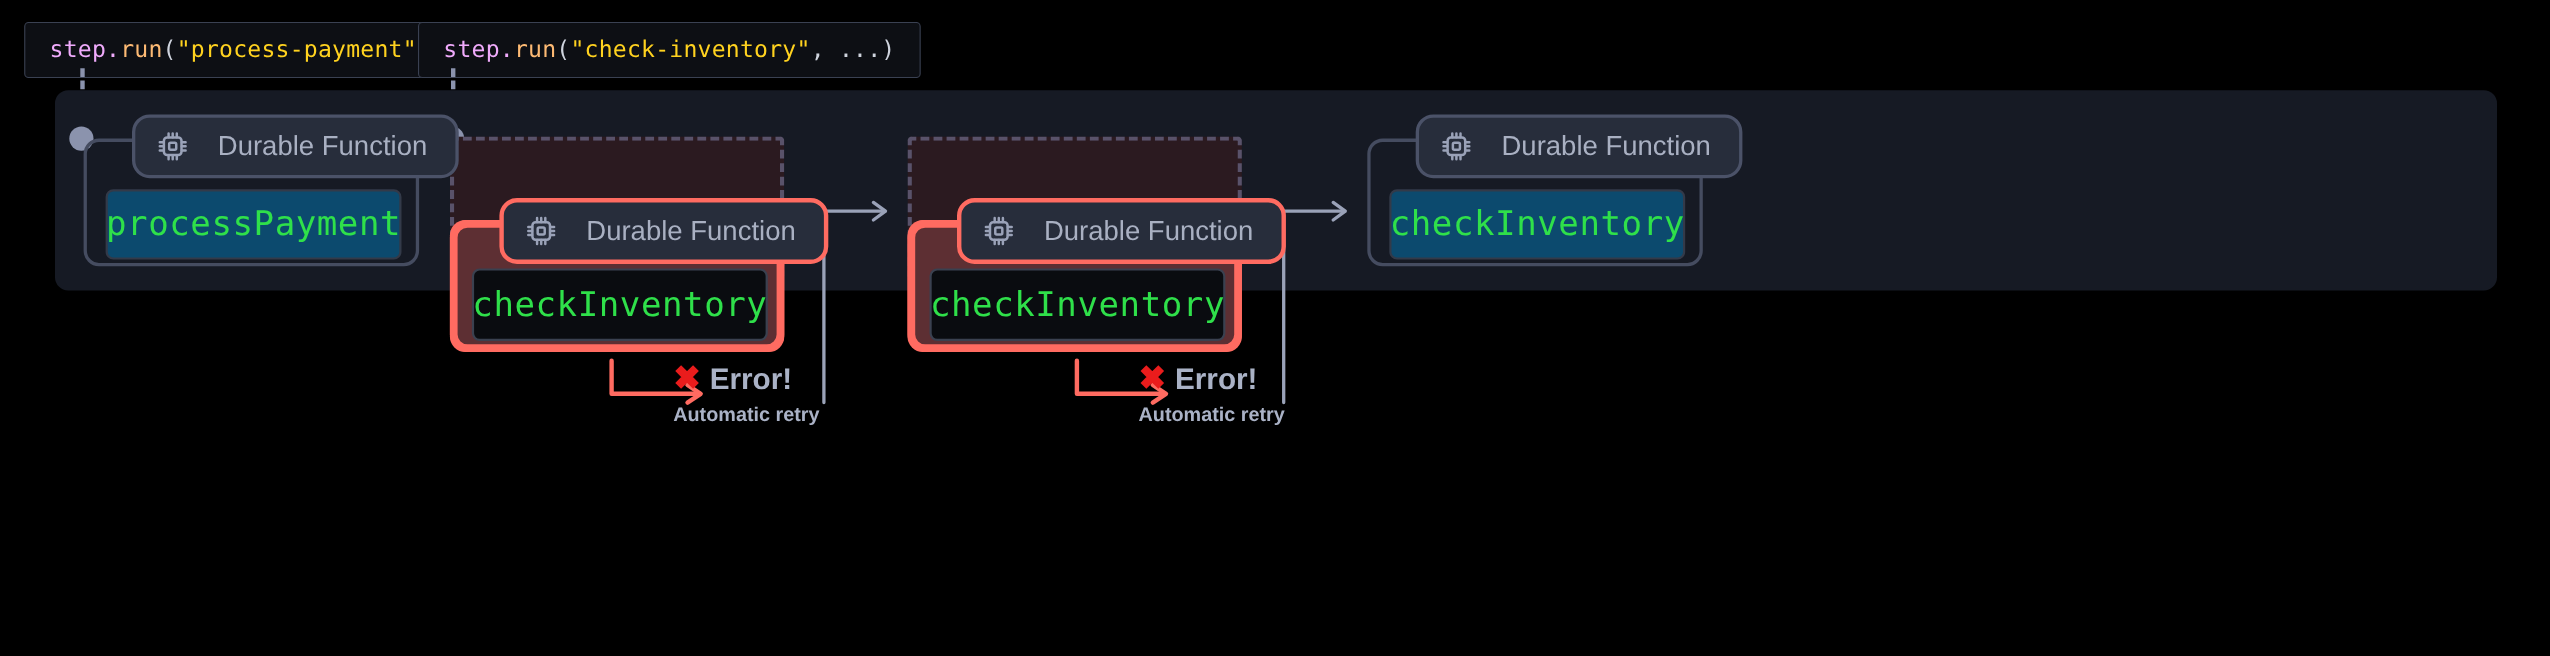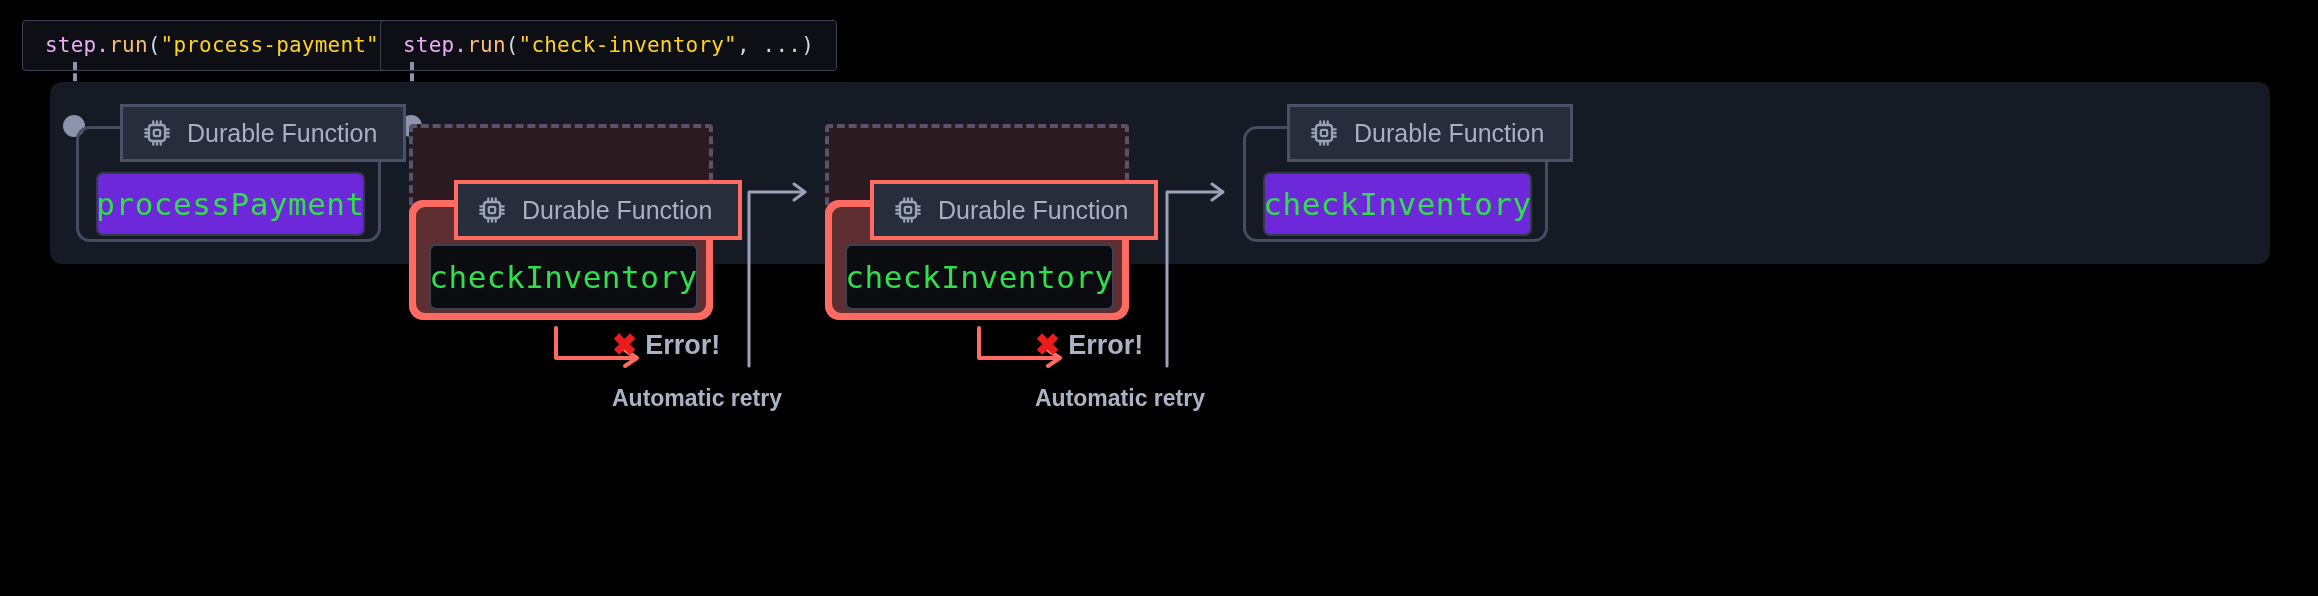--- a/index.html
+++ b/index.html
@@ -42,34 +42,34 @@
   
   .dfgroup{position:absolute;}
   .dfgroup .frame{
     position:absolute;left:0;top:22px;right:0;bottom:0;
     border:3px solid #454c60;
     border-radius:14px;
     background:transparent;
   }
   .badge{
     position:absolute;
-    display:flex;align-items:center;gap:14px;
+    display:flex;align-items:center;gap:25px;
     background:#272d3b;
     border:3px solid #4b5268;
-    border-radius:0;
+    border-radius:16px;
     padding:10px 26px 10px 18px;
     z-index:5;
   }
   .badge .blabel{
     font-size:25px;color:#a9b0c2;white-space:nowrap;line-height:1;
   }
   .chip{width:32px;height:32px;display:block;flex:0 0 32px;}
   .codebox{
     position:absolute;
-    background:#6d28d9;
+    background:#0c4a6e;
     border:2px solid #333a49;
     border-radius:7px;
     display:flex;align-items:center;justify-content:center;
     font-family:"DejaVu Sans Mono","Liberation Mono",monospace;
     font-size:31px;
     color:#2fe04a;
     letter-spacing:.5px;
   }
 
   
@@ -107,22 +107,22 @@
 
   
   .ann{position:absolute;}
   .ann .err-row{
     display:flex;align-items:center;gap:8px;
     font-size:27px;color:#aab2c6;font-weight:bold;line-height:1;
     white-space:nowrap;
   }
   .xmark{font-size:30px;color:#ea1c1c;line-height:1;}
   .retry{
-    font-size:23px;color:#aab2c6;font-weight:bold;
-    white-space:nowrap;margin-top:27px;line-height:1;
+    font-size:18px;color:#aab2c6;font-weight:bold;
+    white-space:nowrap;margin-top:8px;line-height:1;
   }
   svg.arrow{position:absolute;overflow:visible;}
 </style>
 </head>
 <body>
 
 <div id="stage">
 
   <div class="code-label" id="cl1" style="left:22px;top:20px;">
     <span class="tok-plain">step.</span><span class="tok-fn">run</span><span class="tok-punc">(</span><span class="tok-str">"process-payment"</span><span class="tok-punc">, ...)</span>

